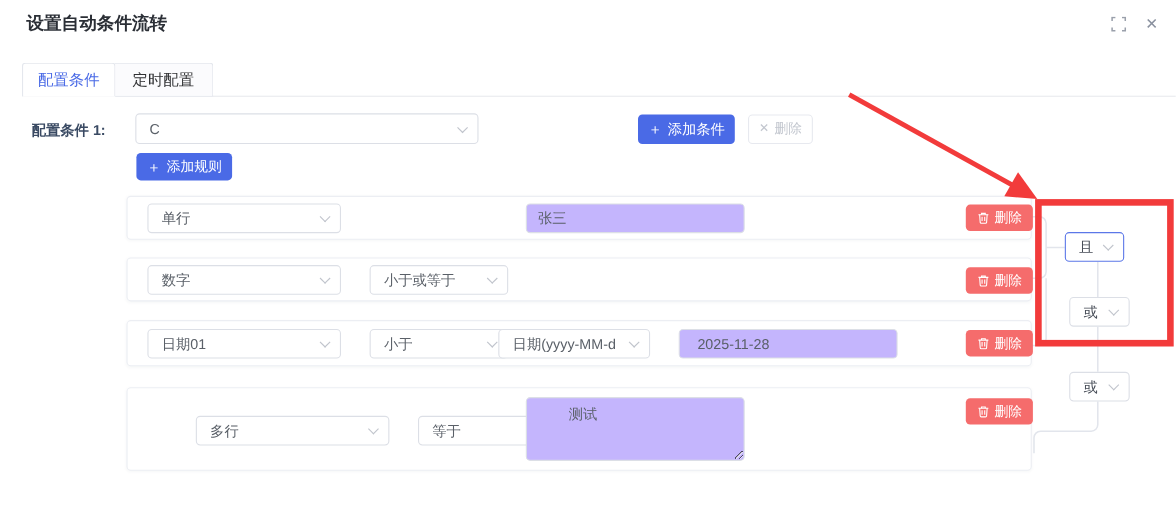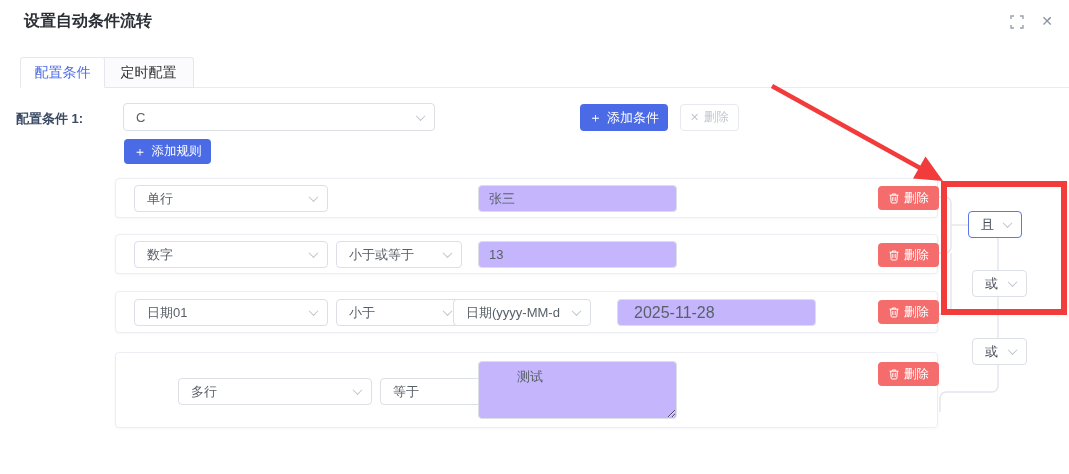--- a/index.html
+++ b/index.html
@@ -25,45 +25,45 @@
   
   .selectbox { display:flex; align-items:center; justify-content:space-between; padding:0 10px 0 12px;
                border:1px solid #dcdfe6; border-radius:4px; background:#fff; color:#5a6068; font-size:13px; cursor:pointer; }
   .selectbox .sel-text { overflow:hidden; white-space:nowrap; text-overflow:clip; }
   .chev { width:7px; height:7px; border-right:1.4px solid #c0c4cc; border-bottom:1.4px solid #c0c4cc;
           transform:rotate(45deg) translate(-1px,-1px); flex:0 0 auto; margin-left:6px; }
   .textinput { border:1px solid #dcdfe6; border-radius:4px; background:#c4b5fd; color:#5a6068; font-size:13px;
                padding:0 10px; outline:none; font-family:inherit; }
 
   
-  .cond-label { left:16px; top:110px; width:96px; font-size:13px; font-weight:600; color:#3a4a63; }
+  .cond-label { left:0; top:110px; width:96px; text-align:right; font-size:13px; font-weight:600; color:#3a4a63; }
   .cond-select { left:123px; top:103px; width:312px; height:28px; }
 
   .btn { display:flex; align-items:center; justify-content:center; gap:5px; border-radius:4px; font-size:13px; cursor:pointer; border:none; }
   .btn-primary { background:#4a6ae6; color:#fff; }
   .btn-add-condition { left:580px; top:104px; width:88px; height:27px; }
   .btn-delete-disabled { left:680px; top:104px; width:59px; height:27px; background:#fff; border:1px solid #e7e9ef; color:#c3c7cf; cursor:not-allowed; font-size:12.5px; }
   .btn-add-rule { left:124px; top:139px; width:87px; height:25px; font-size:12.5px; }
   .plus-glyph { font-size:13px; line-height:1; }
   .x-glyph { font-size:11px; line-height:1; }
 
   
   .rule-card { left:115px; width:823px; background:#fff; border:1px solid #eceef3; border-radius:4px;
                box-shadow:0 1px 3px rgba(30,40,80,0.04); }
   .card-1 { top:178px; height:40px; }
   .card-2 { top:234px; height:40px; }
   .card-3 { top:291px; height:42px; }
   .card-4 { top:352px; height:76px; }
   .rule-card .selectbox, .rule-card .textinput { position:absolute; height:27px; }
-  .f-field { left:18px; width:194px; }
+  .f-field { left:18px; width:176px; }
   .f-op { left:220px; width:126px; }
   .f-val { left:362px; width:199px; }
   .f-fmt { left:337px; width:138px; }
   .f-date { left:501px; width:199px; display:flex; align-items:center; gap:6px; padding:0 10px; }
-  .f-date .textdate { border:none; padding:0; flex:1; font-size:16px; color:#5a6068; outline:none; font-family:inherit; background:transparent; }
+  .f-date .textdate { border:none; padding:0; flex:1; font-size:13px; color:#5a6068; outline:none; font-family:inherit; background:transparent; }
   .v-mid1 { top:6px; } .v-mid2 { top:6px; } .v-mid3 { top:7px; }
   .card-4 .f-field, .card-4 .f-op { top:25px;margin-left:44px; }
   .f-textarea { left:362px; top:8px; width:199px; height:58px; resize:both; padding:5px 10px; line-height:1.5; }
   .btn-row-delete { position:absolute; left:762px; width:61px; height:24px; background:#f56c6c; color:#fff; font-size:12.5px; gap:4px; }
   .d1 { top:7px; } .d2 { top:8px; } .d3 { top:8px; } .d4 { top:9px; }
 
   
   .conn-select { height:27px; background:#fff; z-index:5; font-size:13px; color:#474d57; }
   .conn-and { left:968px; top:211px; width:54px; border:1px solid #5b77e8; }
   .conn-or1 { left:972px; top:270px; width:55px; }
@@ -149,21 +149,20 @@
 
   <div class="abs rule-card card-2">
     <div class="selectbox f-field v-mid2">
       <span class="sel-text">数字</span>
         <span class="chev"></span>
     </div>
     <div class="selectbox f-op v-mid2">
       <span class="sel-text">小于或等于</span>
         <span class="chev"></span>
     </div>
-    <input class="textinput f-val v-mid2" value="13" style="">
     <button class="btn btn-row-delete d2">
       <svg width="12" height="12" viewBox="0 0 12 12" fill="none" stroke="#fff" stroke-width="1">
         <path d="M1.5 3.2 h9"></path>
           <path d="M4.3 3.2 v-1.2 h3.4 v1.2"></path>
           <path d="M2.6 3.2 l0.5 7 a0.9 0.9 0 0 0 0.9 0.8 h4 a0.9 0.9 0 0 0 0.9 -0.8 l0.5 -7"></path>
           <path d="M4.8 5 v4"></path>
           <path d="M7.2 5 v4"></path>
       </svg>
       <span>删除</span>
     </button>

